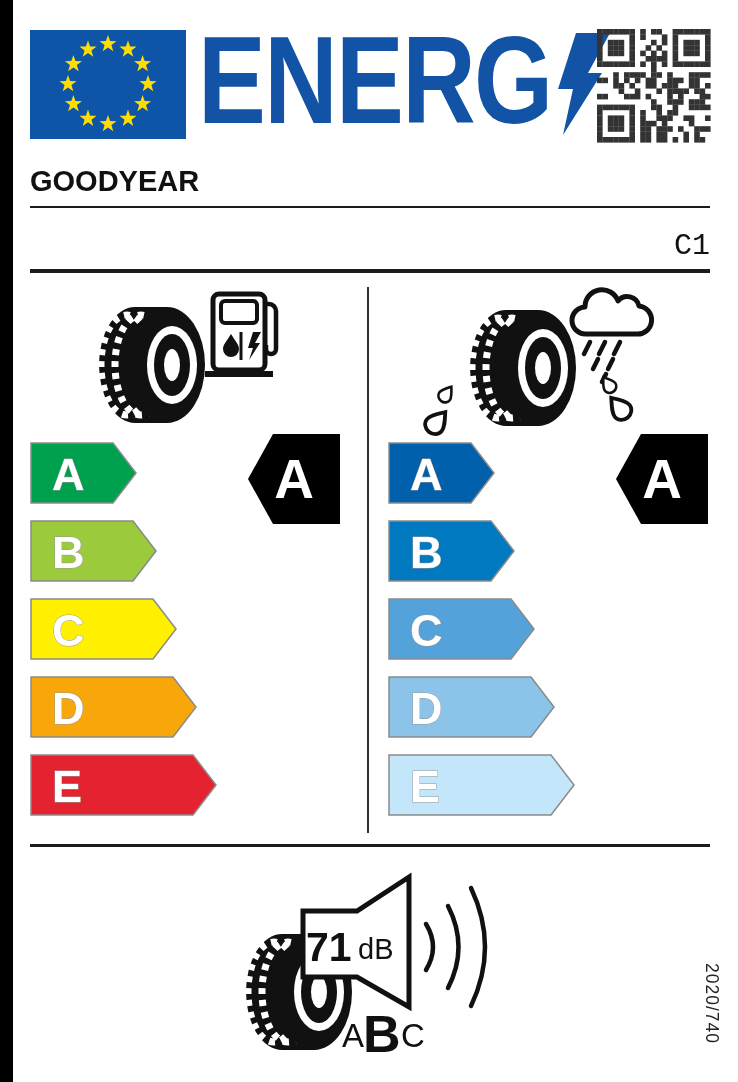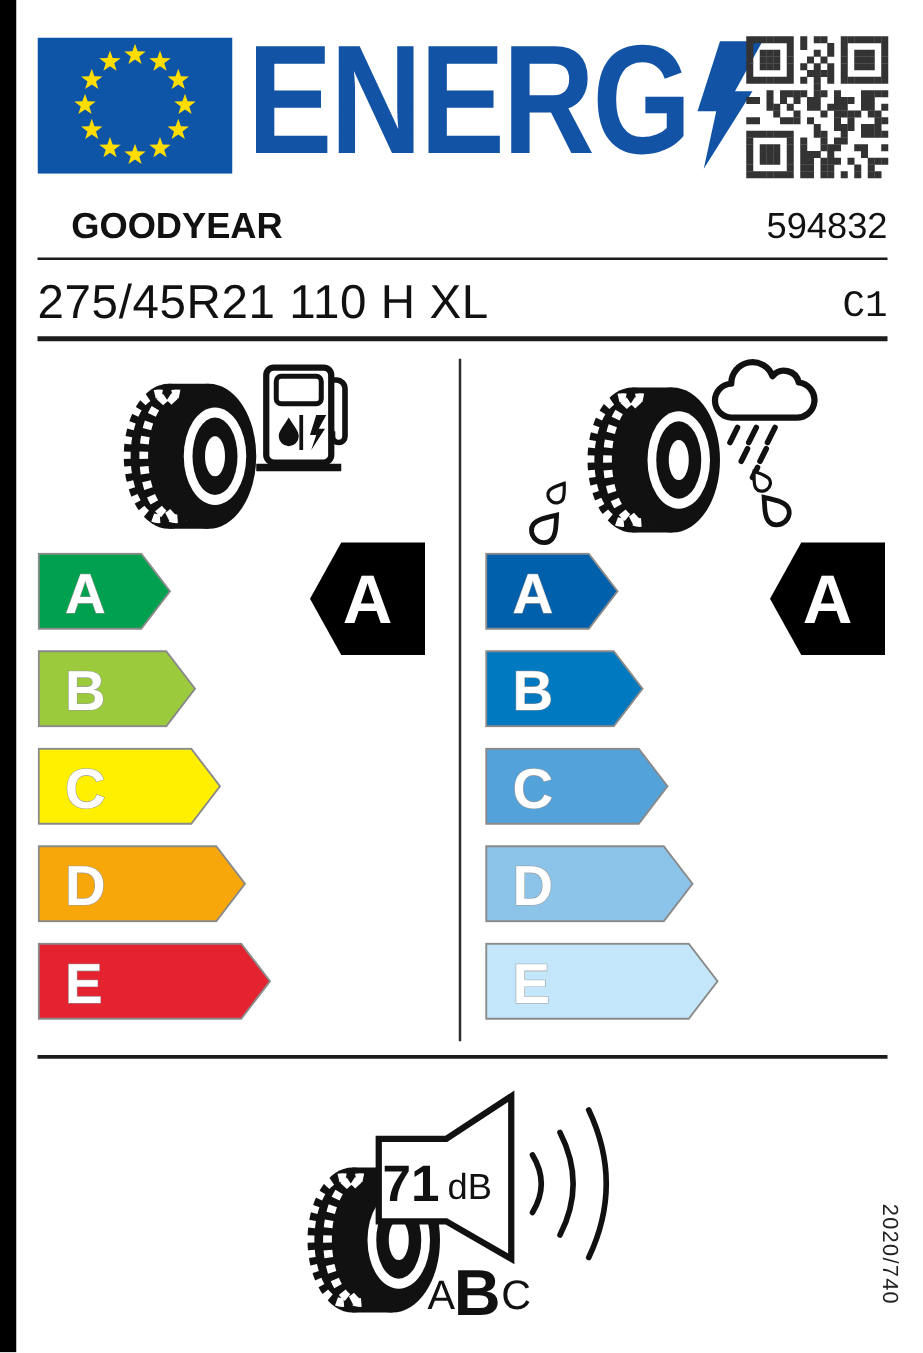--- a/index.html
+++ b/index.html
@@ -3,21 +3,21 @@
 <meta charset="utf-8">
 <style>
   html,body{margin:0;padding:0;background:#fff;}
   .label{position:relative;width:738px;height:1082px;background:#fff;overflow:hidden;
          font-family:"Liberation Sans",sans-serif;color:#111;}
   .abs{position:absolute;}
   .edge-bar{left:0;top:0;width:13px;height:1082px;background:#000;}
   .eu-flag{left:30px;top:30px;width:156px;height:109px;}
   .logo-text{left:198px;top:18px;font-size:124px;font-weight:bold;color:#1253a6;
              letter-spacing:-2px;transform:scaleX(0.82);transform-origin:left top;line-height:1;}
-  .supplier-name{left:30px;top:165px;font-size:29px;font-weight:bold;margin-left:27px;}
+  .supplier-name{left:30px;top:165px;font-size:29px;font-weight:bold;}
   .type-id{right:28px;top:165px;font-size:29px;}
   .rule{left:30px;width:680px;background:#1c1c1c;}
   .rule-thin{top:206px;height:2px;}
   .rule-thick{top:269px;height:4px;}
   .rule-mid{top:844px;height:3px;}
   .size-text{left:30px;top:221px;font-size:38px;letter-spacing:0.5px;}
   .class-text{right:28px;top:229px;font-size:30px;font-family:Liberation Mono, monospace;}
   .vdivider{left:367px;top:287px;width:2px;height:546px;background:#2e2e2e;}
   svg text{font-family:"Liberation Sans",sans-serif;}
   .arrow-letter{fill:#fff;font-weight:bold;font-size:45px;stroke:#9a9a9a;stroke-width:0.9;paint-order:stroke;}
@@ -49,23 +49,21 @@
         <use href="#star" transform="translate(58,88.6)"></use>
       <use href="#star" transform="translate(43.4,74)"></use>
         <use href="#star" transform="translate(38,54)"></use>
       <use href="#star" transform="translate(43.4,34)"></use>
         <use href="#star" transform="translate(58,19.4)"></use>
     </svg>
   </div>
   <div class="abs logo-text">ENERG</div>
 
   <div class="abs supplier-name">GOODYEAR</div>
-  <div class="abs type-id">594832</div>
   <div class="abs rule rule-thin"></div>
-  <div class="abs size-text">275/45R21 110 H XL</div>
   <div class="abs class-text">C1</div>
   <div class="abs rule rule-thick"></div>
   <div class="abs vdivider"></div>
   <div class="abs rule rule-mid"></div>
 
   <svg class="abs" style="left:30px;top:442px" width="108" height="62">
     <polygon points="1,1 83,1 106,31 83,61 1,61" stroke="#8a8a8a" stroke-width="1.5" fill="#00a14e"></polygon>
     <text class="arrow-letter" x="22" y="48">A</text>
   </svg>
   <svg class="abs" style="left:30px;top:520px" width="128" height="62">

